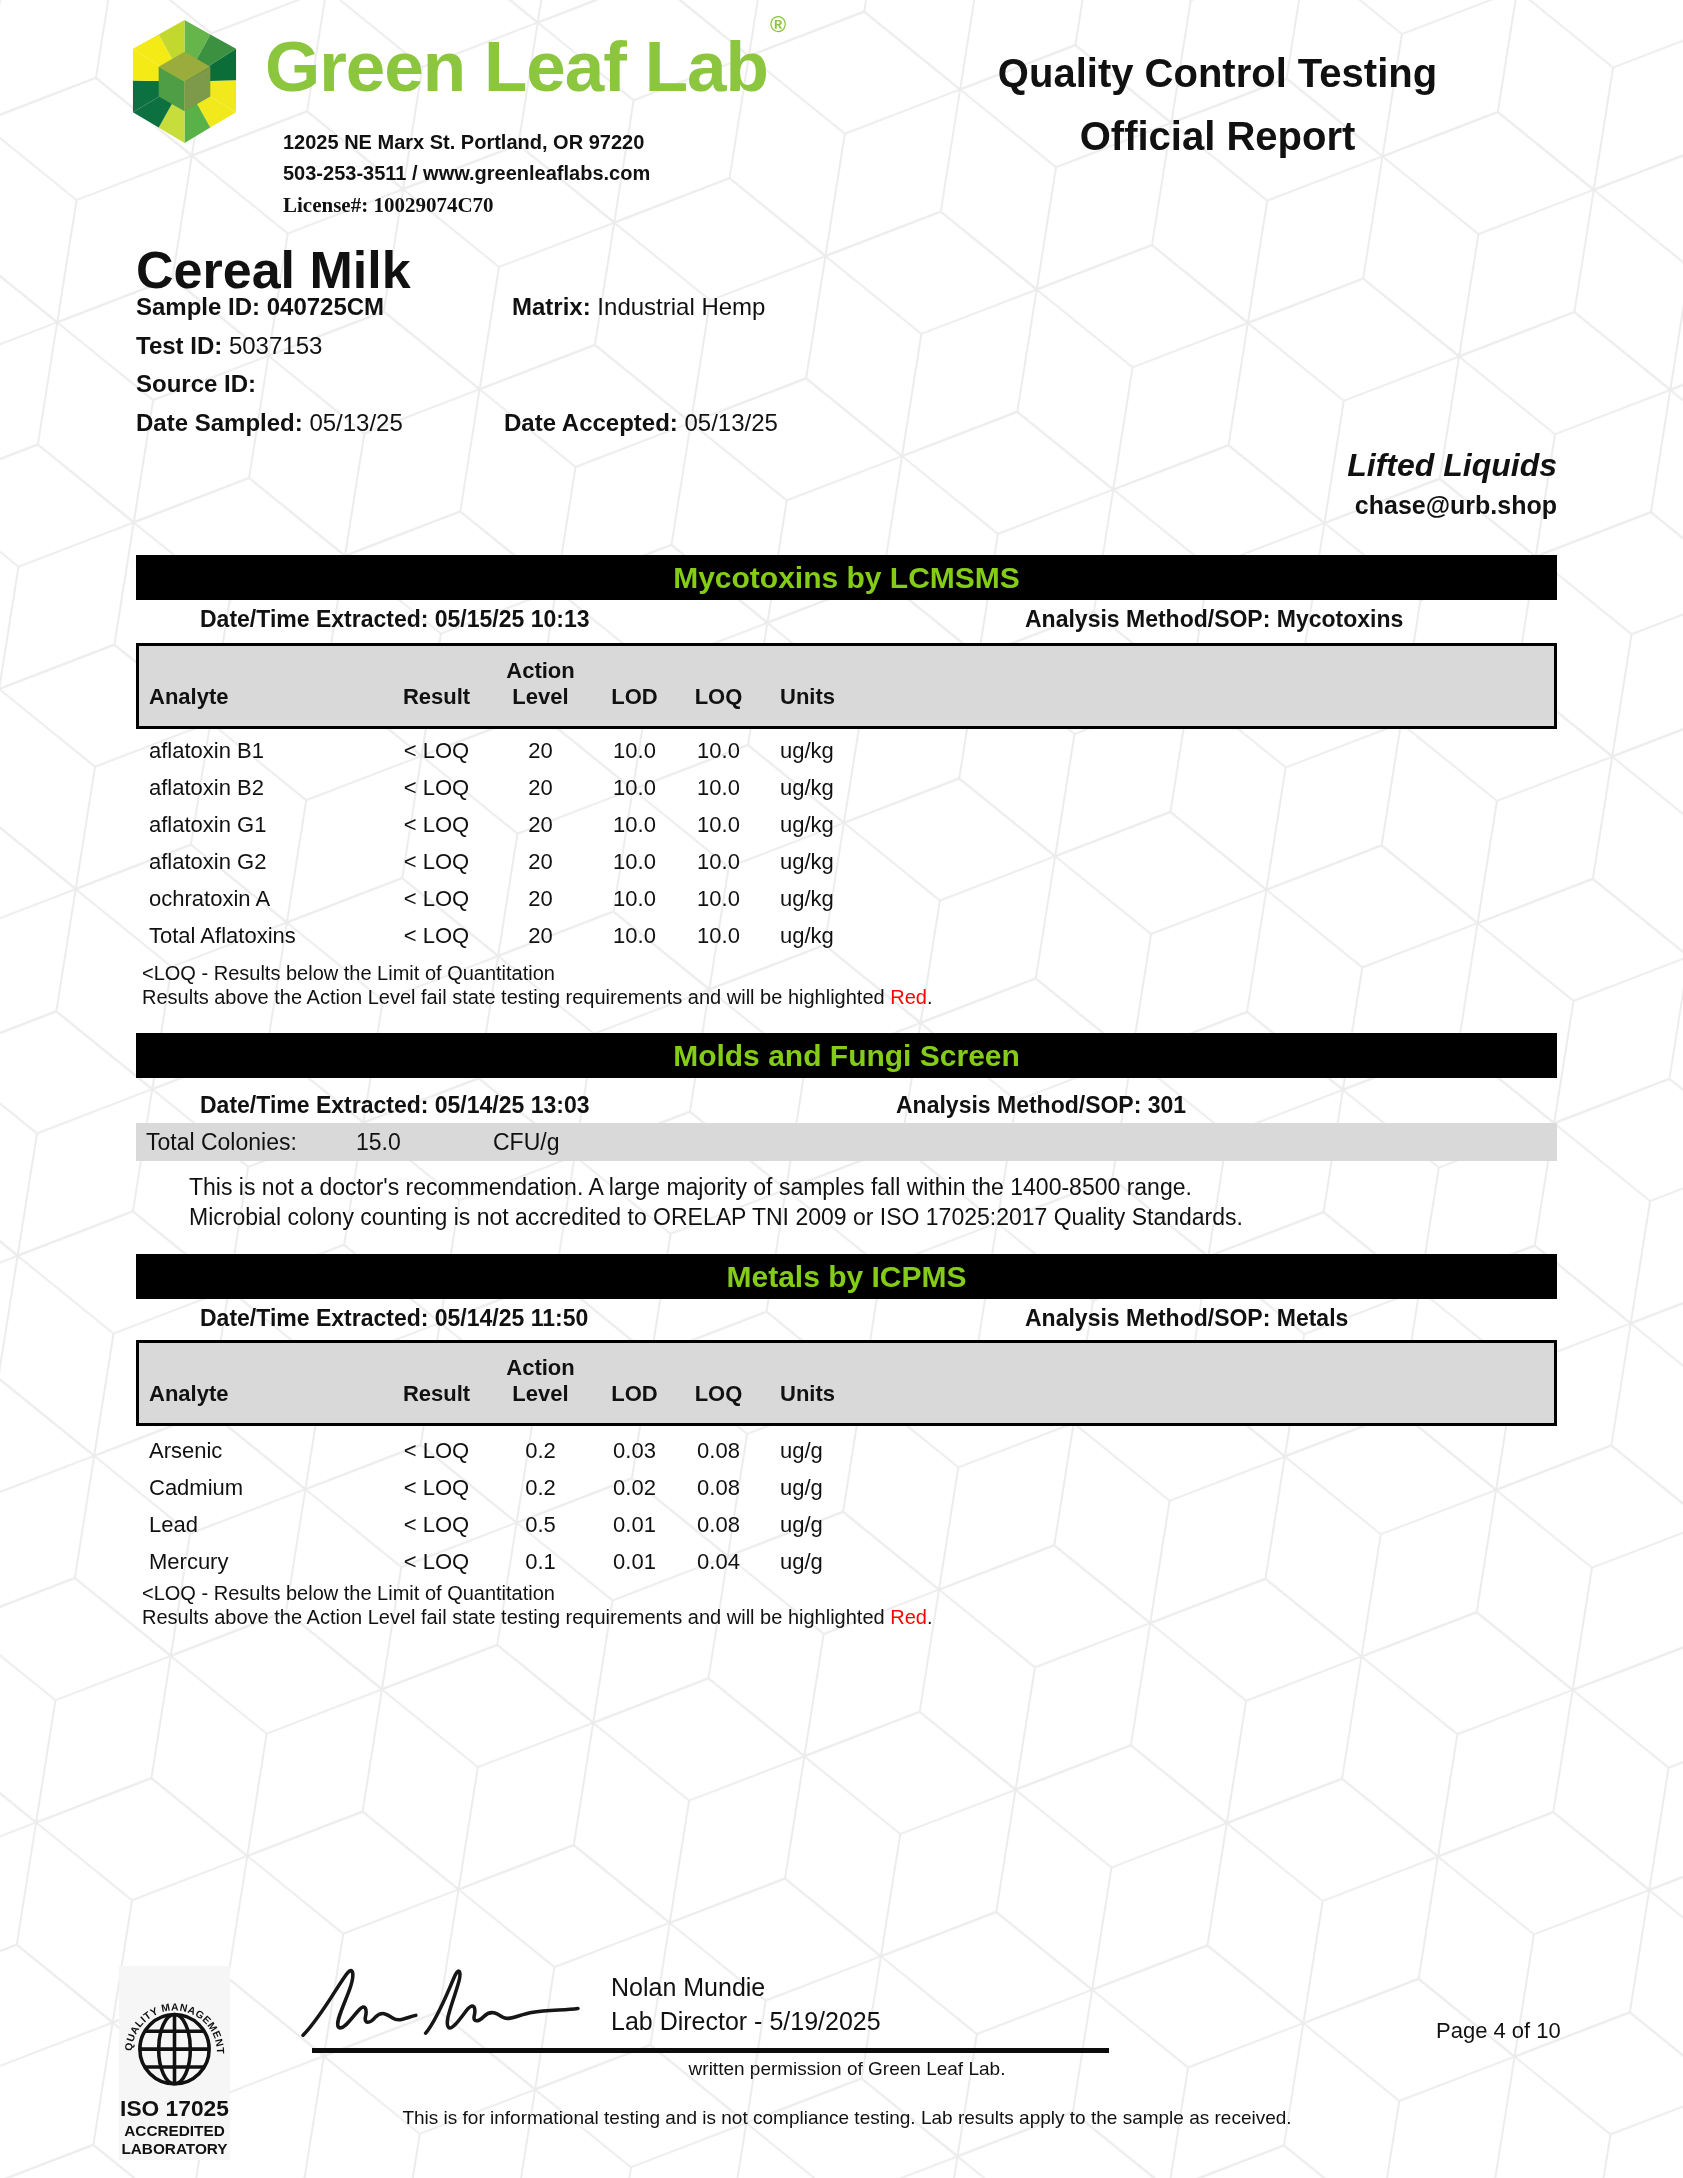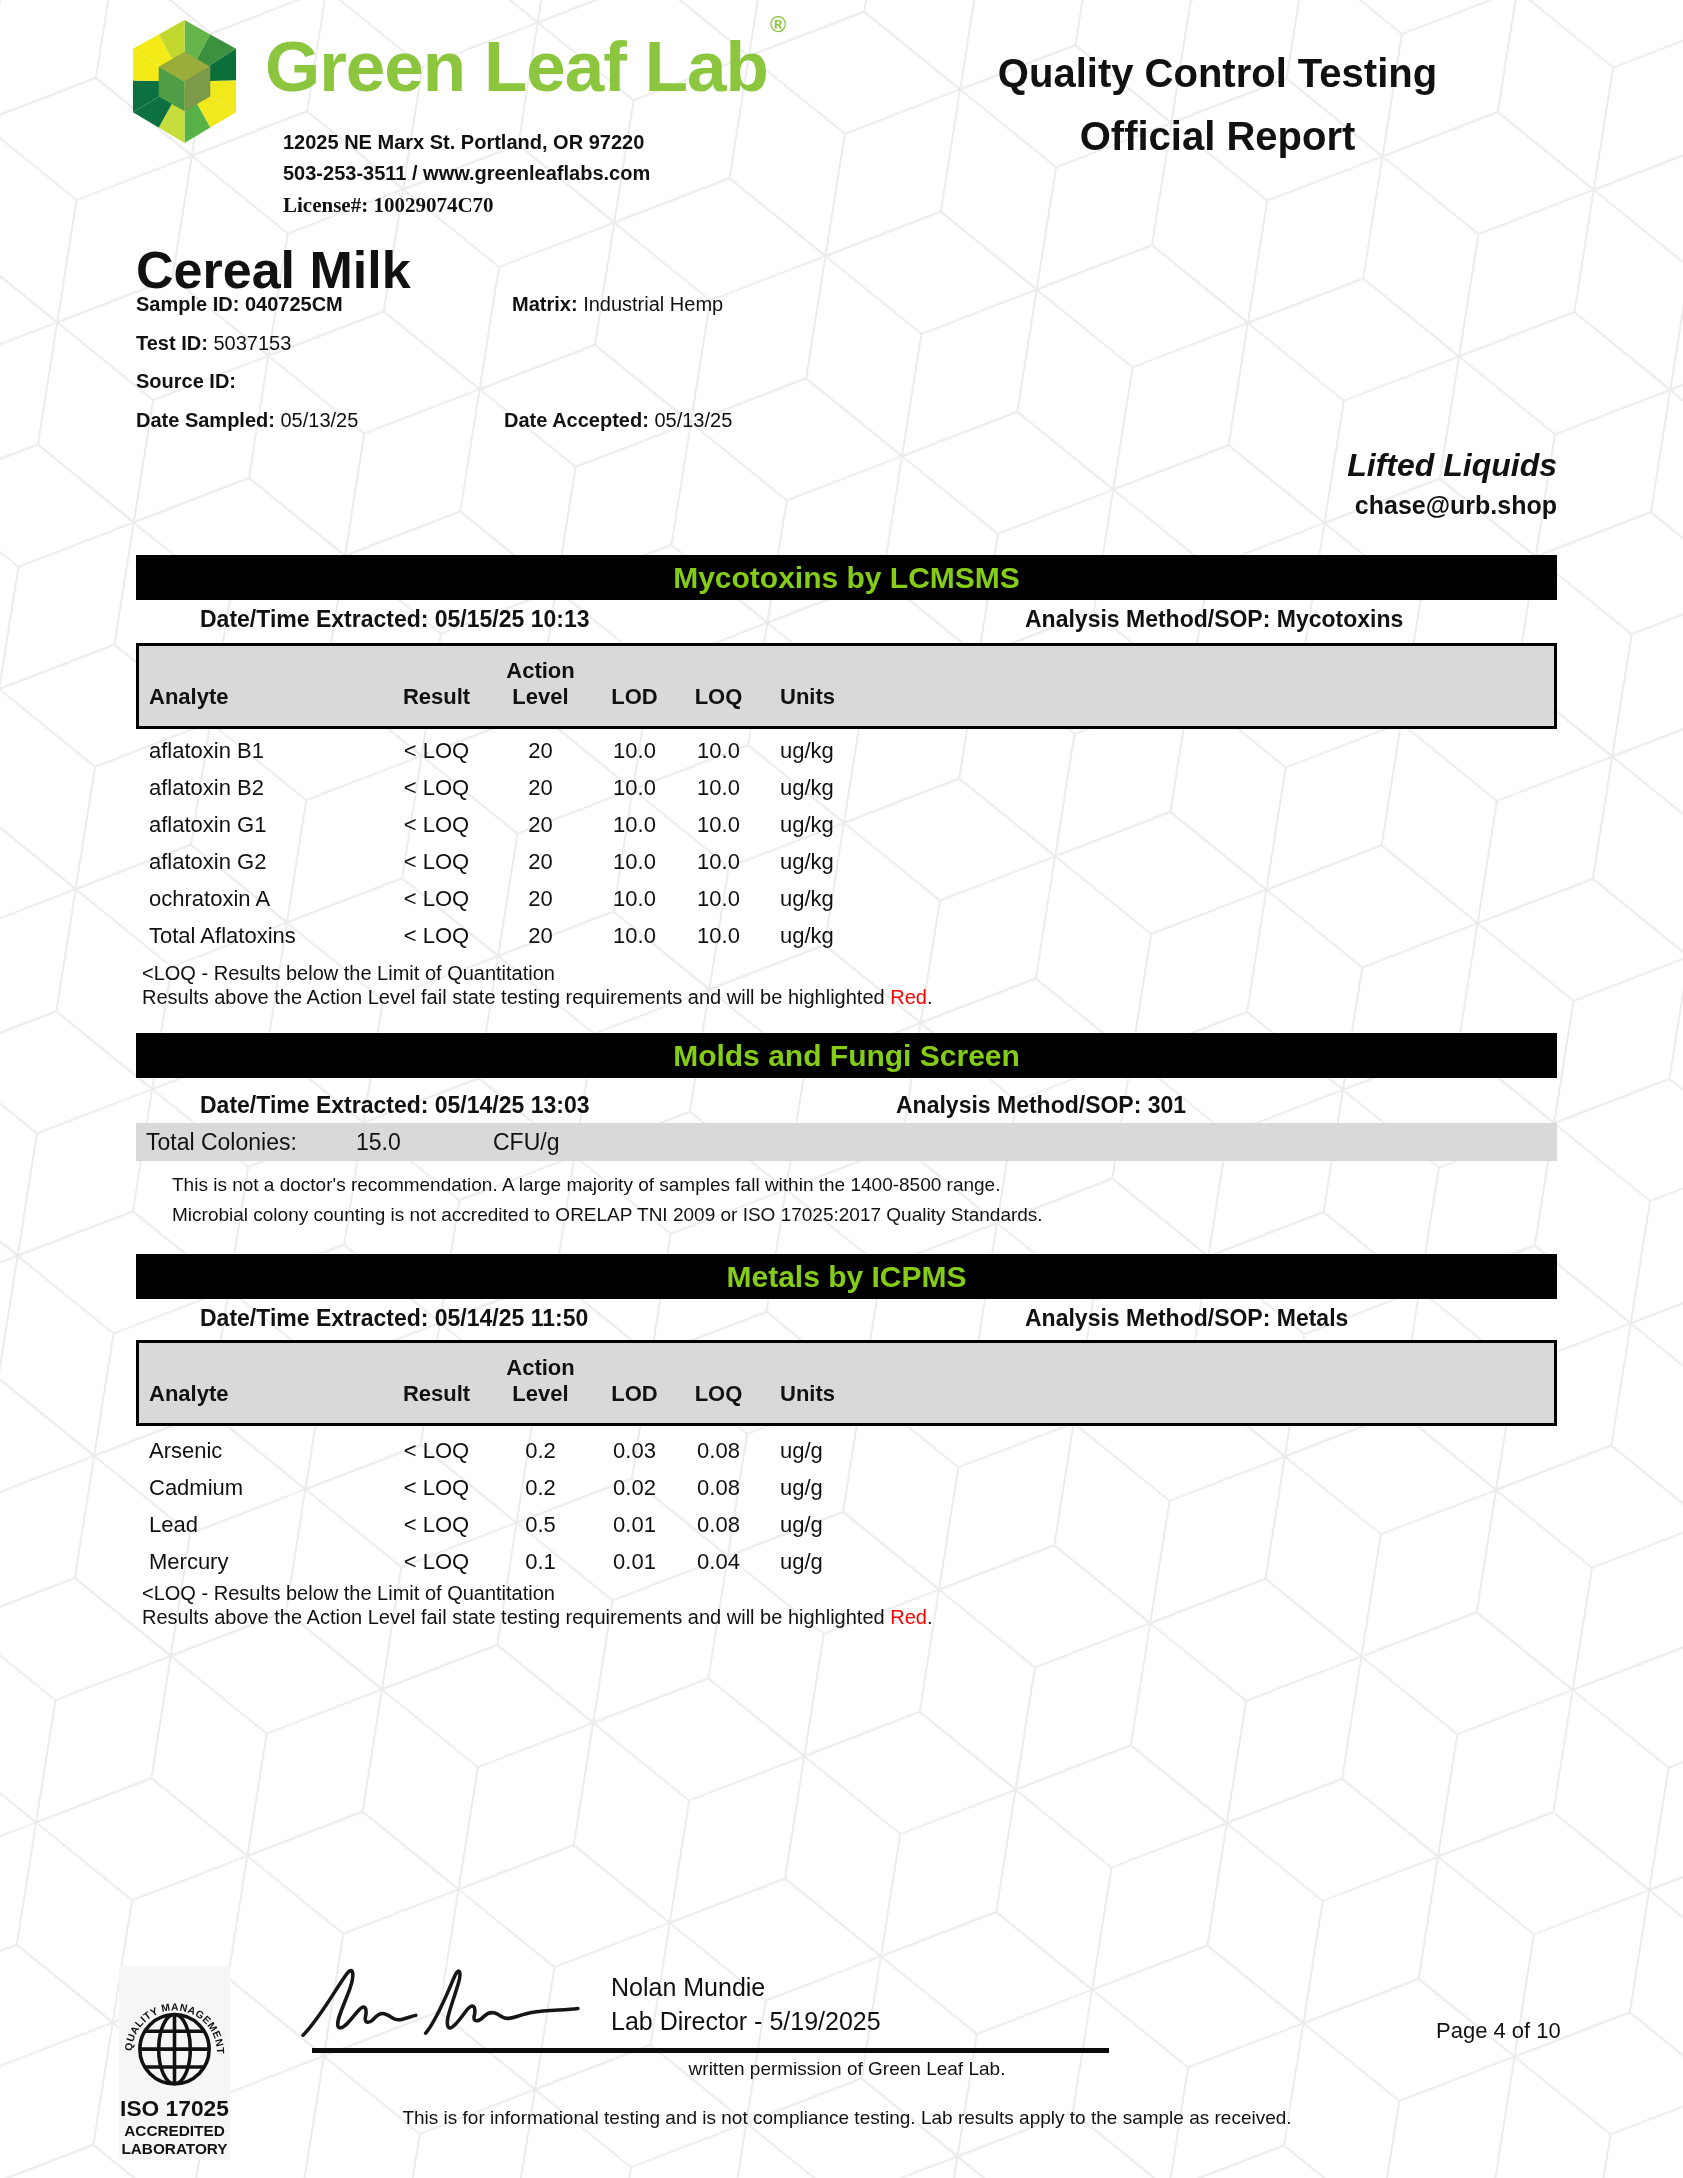--- a/index.html
+++ b/index.html
@@ -13,21 +13,21 @@
   .logo { left:125px; top:18px; width:119px; height:127px; }
   .brand { left:265px; top:26px; font-size:71px; font-weight:bold; color:#8cc63e; letter-spacing:-1px; white-space:nowrap; }
   .brand sup { font-size:22px; position:relative; top:-34px; left:2px; }
   .addr1 { left:283px; top:131px; font-size:20px; font-weight:bold; }
   .addr2 { left:283px; top:162px; font-size:20px; font-weight:bold; }
   .addr3 { left:283px; top:193px; font-size:21px; font-weight:bold; font-family:"Liberation Serif", serif; }
   .doctitle { left:990px; top:42px; width:455px; text-align:center; font-size:40px; font-weight:bold; line-height:63px; }
 
   
   .samplename { left:136px; top:240px; font-size:52px; font-weight:bold; }
-  .inforow { left:136px; font-size:20px; white-space:nowrap; }
+  .inforow { left:136px; font-size:24px; white-space:nowrap; }
   .inforow b { font-weight:bold; }
   .ir1 { top:293px; } .ir2 { top:332px; } .ir3 { top:370px; } .ir4 { top:409px; }
   .col2 { position:absolute; left:376px; top:0; white-space:nowrap; }
   .ir1 .col2 { left:376px; }
   .ir4 .col2 { left:368px; }
 
   .client { left:136px; top:447px; width:1421px; text-align:right; }
   .client .cname { font-size:32px; font-weight:bold; font-style:italic; }
   .client .cmail { font-size:25px; font-weight:bold; margin-top:7px; }
 
@@ -59,21 +59,21 @@
   .trow .c-units { padding-left:22px; }
 
   .fnote { left:142px; font-size:20px; white-space:nowrap; }
   .fn1a { top:962px; } .fn1b { top:986px; } .fn2a { top:1582px; } .fn2b { top:1606px; }
   .redword { color:#ff0000; }
 
   .graybar { left:136px; top:1123px; width:1421px; height:38px; background:#d9d9d9;
              font-size:23px; line-height:38px; }
   .graybar span { position:absolute; }
   .gb-label { left:10px; } .gb-val { left:220px; } .gb-units { left:357px; }
-  .mnote { left:172px; font-size:19px; white-space:nowrap; }
+  .mnote { left:189px; font-size:23px; white-space:nowrap; }
   .mn1 { top:1174px; } .mn2 { top:1204px; }
 
   
   .isobadge { left:119px; top:1966px; width:111px; height:194px; }
   .sig { left:295px; top:1960px; width:292px; height:89px; }
   .signer { left:611px; top:1970px; font-size:25px; line-height:34px; white-space:nowrap; }
   .sigrule { left:312px; top:2048px; width:797px; height:5px; background:#0c0c0c; }
   .disc1 { left:238px; top:2057px; width:1218px; text-align:center; font-size:19px; line-height:24px; }
   .disc3 { left:238px; top:2107px; width:1218px; text-align:center; font-size:19px; }
   .pagenum { left:1436px; top:2018px; font-size:22px; white-space:nowrap; }

